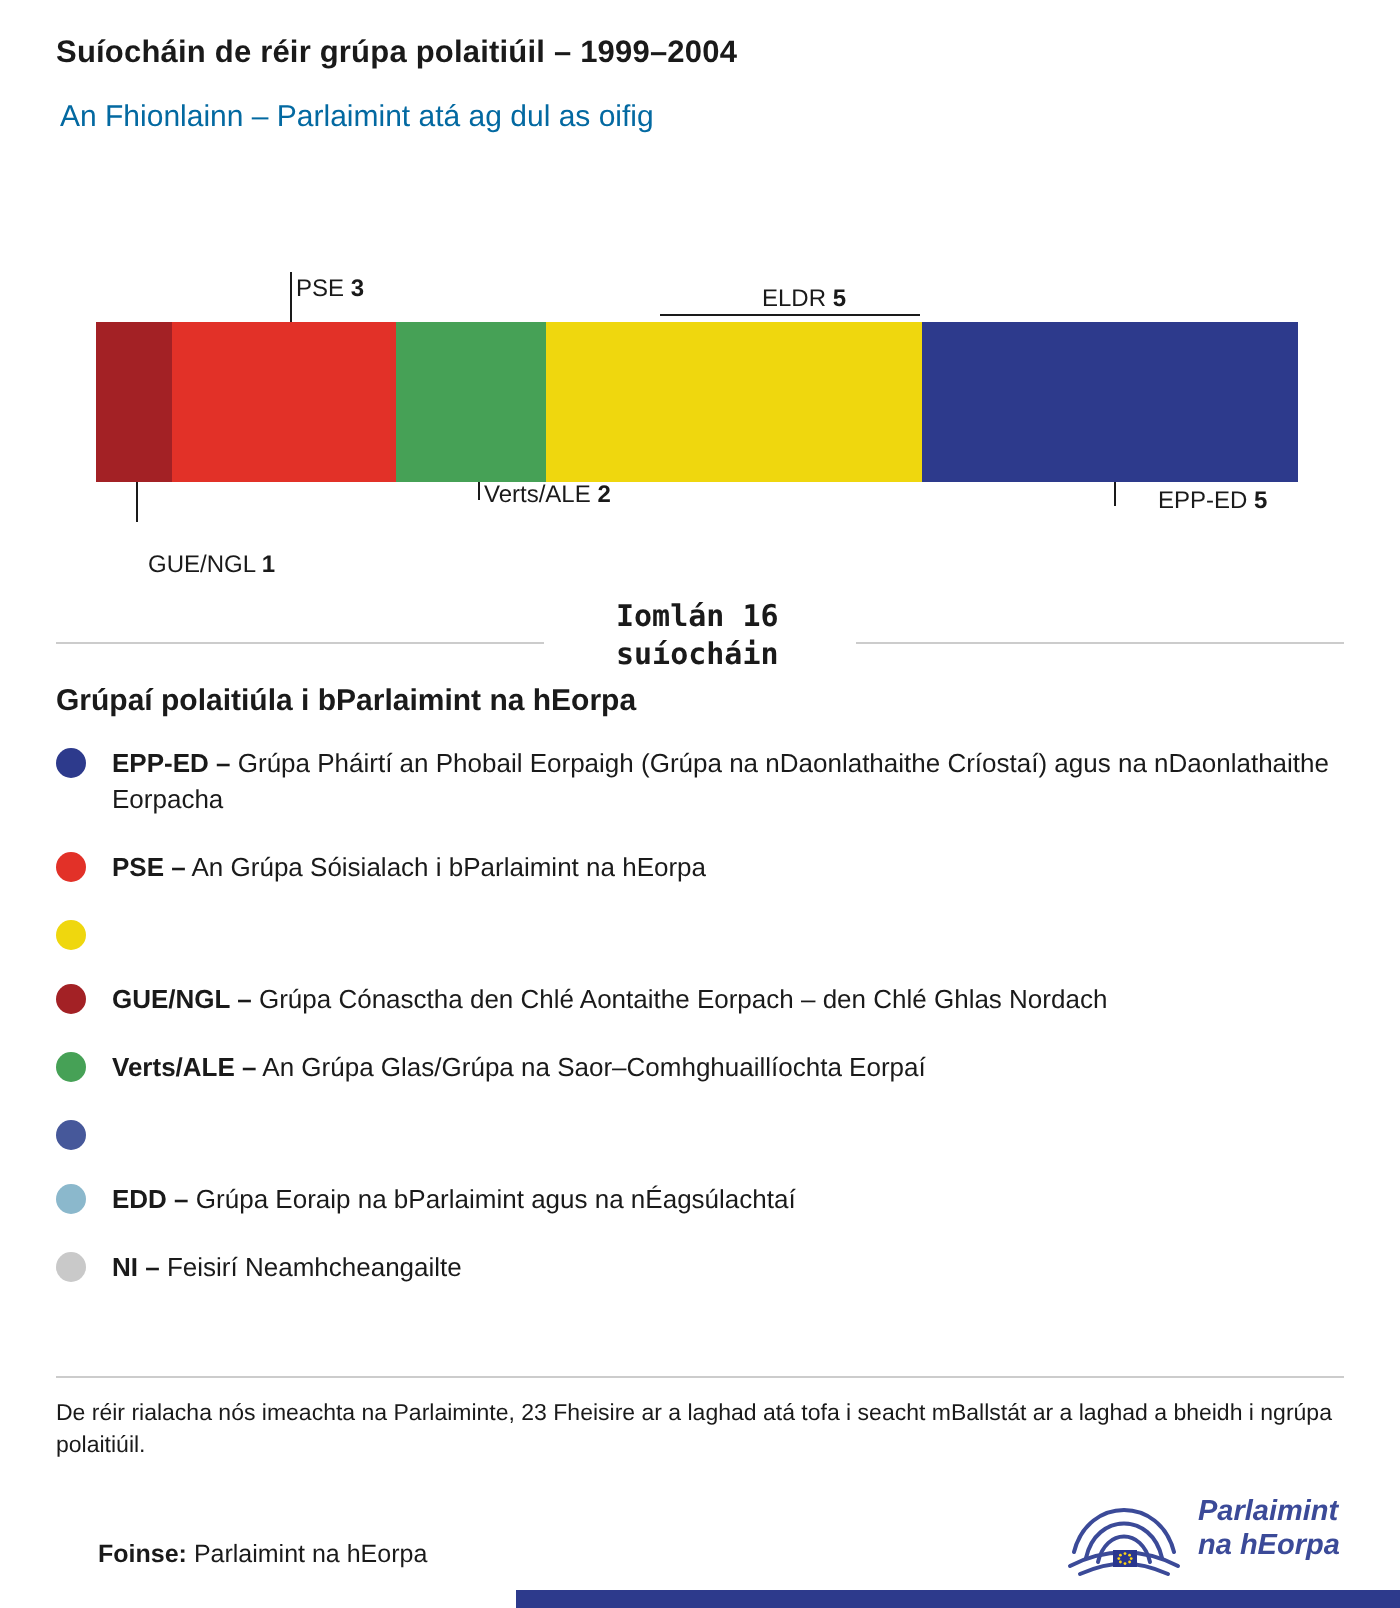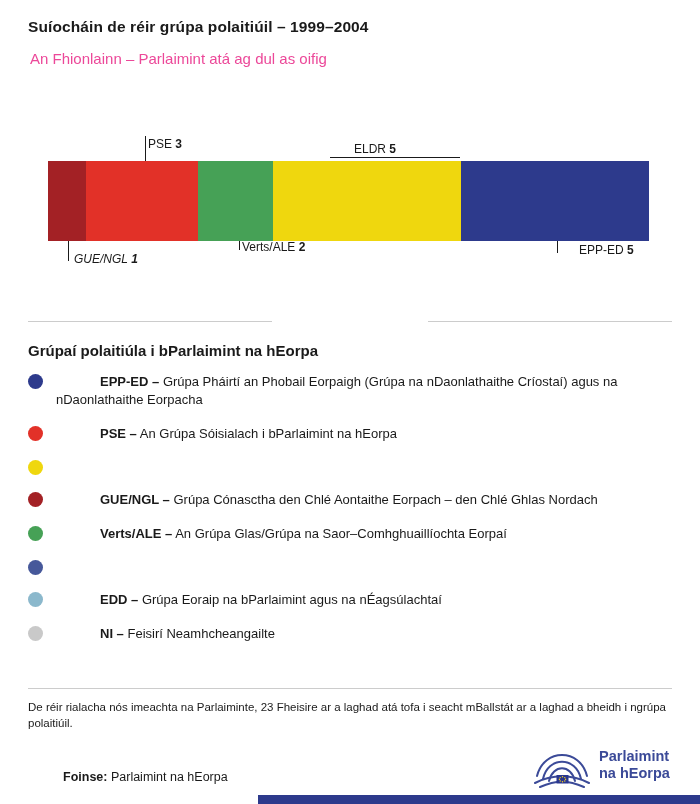--- a/index.html
+++ b/index.html
@@ -2,58 +2,58 @@
 <html><head>
 <meta charset="utf-8">
 <style>
   * { margin:0; padding:0; box-sizing:border-box; }
   html, body { background:#ffffff; }
   body { font-family:"Liberation Sans", sans-serif; color:#1a1a1a; }
   #page { position:relative; width:700px; height:804px; background:#ffffff; overflow:hidden; }
   .abs { position:absolute; }
 
   #title { left:28px; top:18px; font-size:15.5px; font-weight:bold; letter-spacing:.1px; }
-  #subtitle { left:30px; top:50px; font-size:15px; color:#ec4899; }
+  #subtitle { left:30px; top:50px; font-size:15px; color:#0369a1; }
 
   #bar { left:48px; top:161px; width:601px; height:80px; display:flex; }
   .segment { height:100%; }
 
   .bar-label { font-size:12px; white-space:nowrap; }
   .bar-label b { font-weight:bold; }
   .leader { background:#1a1a1a; }
 
   #lbl-pse   { left:148px; top:137px; }
   #line-pse  { left:145px; top:136px; width:1px; height:25px; }
-  #lbl-eldr  { left:310px; top:142px; width:130px; text-align:center; }
+  #lbl-eldr  { left:337px; top:142px; width:130px; text-align:center; }
   #line-eldr { left:330px; top:157px; width:130px; height:1px; }
-  #lbl-gue   { left:74px;  top:252px;font-style:italic; }
+  #lbl-gue   { left:74px;  top:275px; }
   #line-gue  { left:68px;  top:241px; width:1px; height:20px; }
   #lbl-verts { left:242px; top:240px; }
   #line-verts{ left:239px; top:241px; width:1px; height:9px; }
   #lbl-epp   { left:579px; top:243px; }
   #line-epp  { left:557px; top:241px; width:1px; height:12px; }
 
   .rule { background:#cccccc; height:1px; }
   #total-rule-left  { left:28px;  top:321px; width:244px; }
   #total-rule-right { left:428px; top:321px; width:244px; }
   #total-text { left:308px; top:299px; font-family:"DejaVu Sans Mono", monospace; font-weight:bold; font-size:15px; line-height:19px; }
 
   #legend-title { left:28px; top:342px; font-size:15px; font-weight:bold; }
   #legend { left:28px; top:373px; width:646px; }
   .legend-item { display:flex; align-items:flex-start; margin-bottom:16px; }
   .dot { width:15px; height:15px; border-radius:50%; margin:1px 13px 0 0; flex:0 0 15px; }
   .legend-text { font-size:13px; line-height:18px; }
-  .g-code { font-weight:bold;margin-left:44px; }
+  .g-code { font-weight:bold; }
 
   #foot-rule { left:28px; top:688px; width:644px; }
   #footnote { left:28px; top:699px; width:648px; font-size:11.5px; line-height:16px; }
-  #source { left:42px; top:770px; font-size:12.5px;padding-left:21px; }
+  #source { left:28px; top:770px; font-size:12.5px;padding-left:21px; }
   #source .src-label { font-weight:bold; }
 
-  #logo { left:532px; top:740px; display:flex; align-items:center; }
+  #logo { left:532px; top:740px; display:flex; align-items:center;font-style:italic; }
   #logo-text { margin-left:7px; font-size:14.5px; font-weight:bold; color:#3b4a98; line-height:17px; }
 
   #bottom-bar { left:258px; top:795px; width:442px; height:9px; }
 </style>
 </head>
 <body>
 
 <div id="page">
 
   <h1 class="abs" id="title">Suíocháin de réir grúpa polaitiúil – 1999–2004</h1>
@@ -76,20 +76,24 @@
   <div class="abs leader" id="line-gue"></div>
   <div class="abs bar-label" id="lbl-gue"><span>GUE/NGL</span> <b>1</b></div>
 
   <div class="abs leader" id="line-verts"></div>
   <div class="abs bar-label" id="lbl-verts"><span>Verts/ALE</span> <b>2</b></div>
 
   <div class="abs leader" id="line-epp"></div>
   <div class="abs bar-label" id="lbl-epp"><span>EPP-ED</span> <b>5</b></div>
 
   <div class="abs rule" id="total-rule-left"></div>
+  <div class="abs" id="total-text">
+    <div>Iomlán 16</div>
+    <div>suíocháin</div>
+  </div>
   <div class="abs rule" id="total-rule-right"></div>
 
   <h2 class="abs" id="legend-title">Grúpaí polaitiúla i bParlaimint na hEorpa</h2>
   <div class="abs" id="legend">
 
     <div class="legend-item">
       <span class="dot" style="background: rgb(45, 58, 140);"></span>
       <span class="legend-text"><span class="g-code">EPP-ED –</span> <span>Grúpa Pháirtí an Phobail Eorpaigh (Grúpa na nDaonlathaithe Críostaí) agus na nDaonlathaithe Eorpacha</span></span>
     </div>
 

